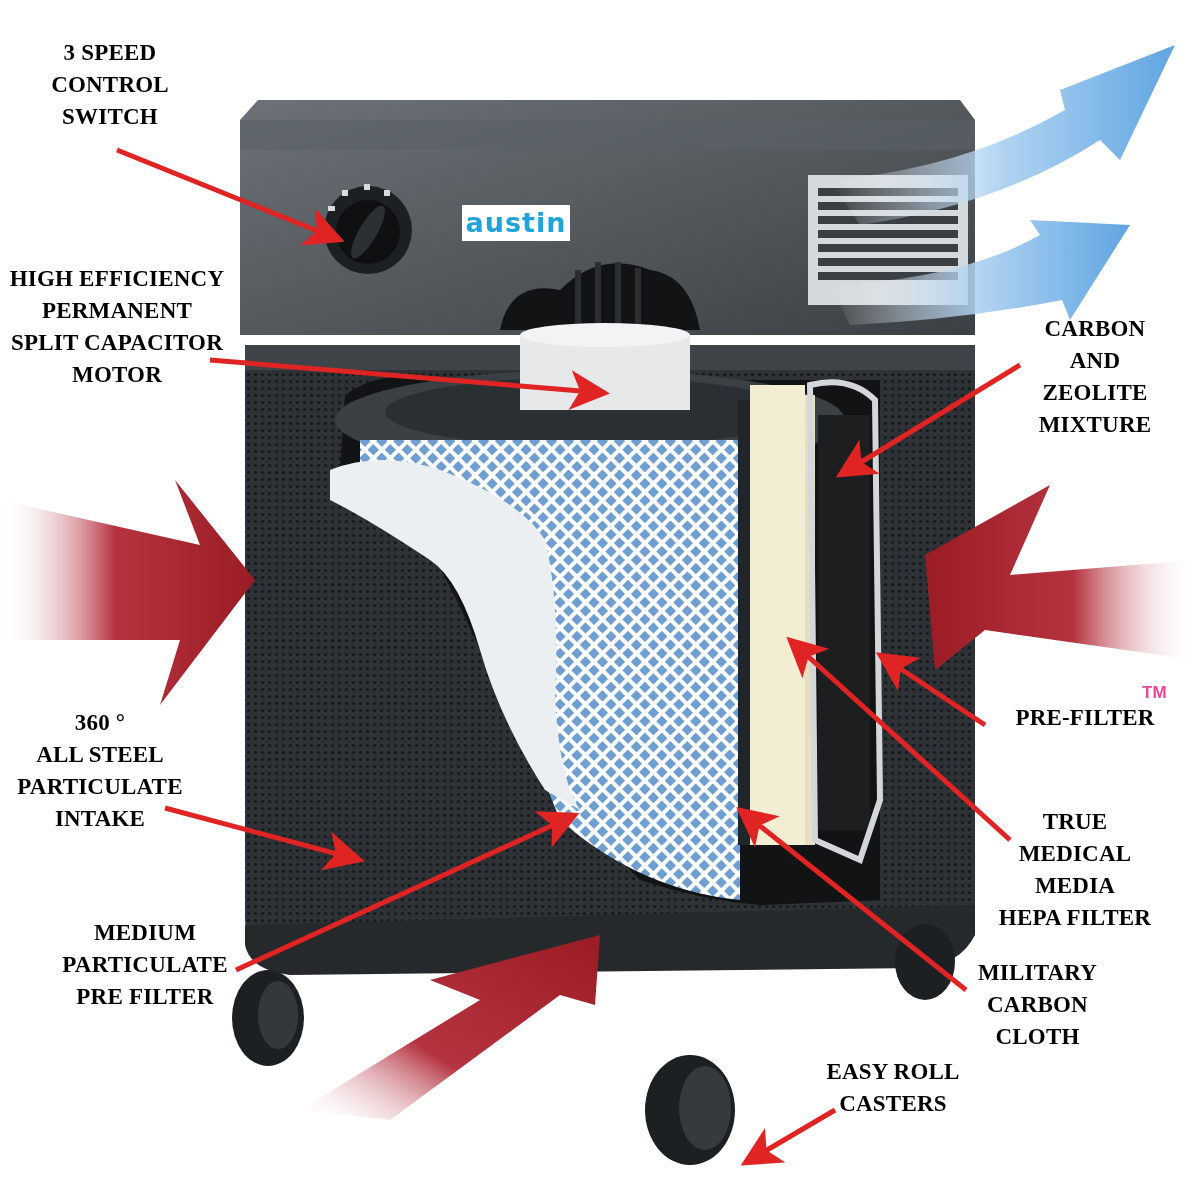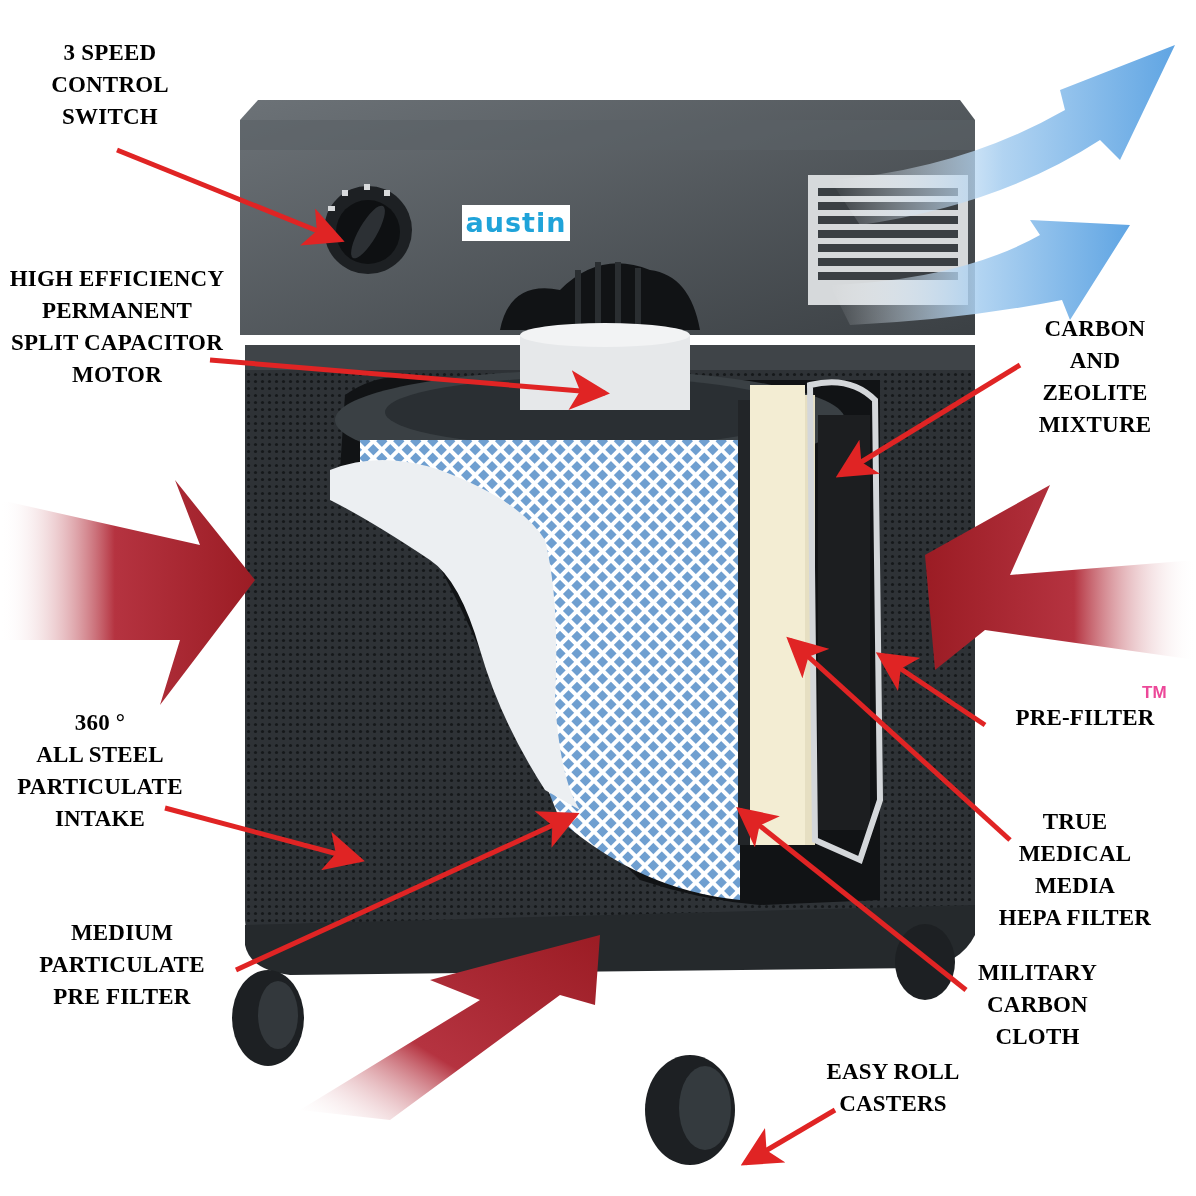--- a/index.html
+++ b/index.html
@@ -208,21 +208,21 @@
     <span class="line">PRE-FILTER</span>
   </div>
 
   <div class="label" style="left:985px; top:806px; width:180px;">
     <span class="line">TRUE</span>
     <span class="line">MEDICAL</span>
     <span class="line">MEDIA</span>
     <span class="line">HEPA FILTER</span>
   </div>
 
-  <div class="label" style="left:22px; top:917px; width:200px;">
+  <div class="label" style="left:45px; top:917px; width:200px;">
     <span class="line">MEDIUM</span>
     <span class="line">PARTICULATE</span>
     <span class="line">PRE FILTER</span>
   </div>
 
   <div class="label" style="left:965px; top:957px; width:145px;">
     <span class="line">MILITARY</span>
     <span class="line">CARBON</span>
     <span class="line">CLOTH</span>
   </div>

